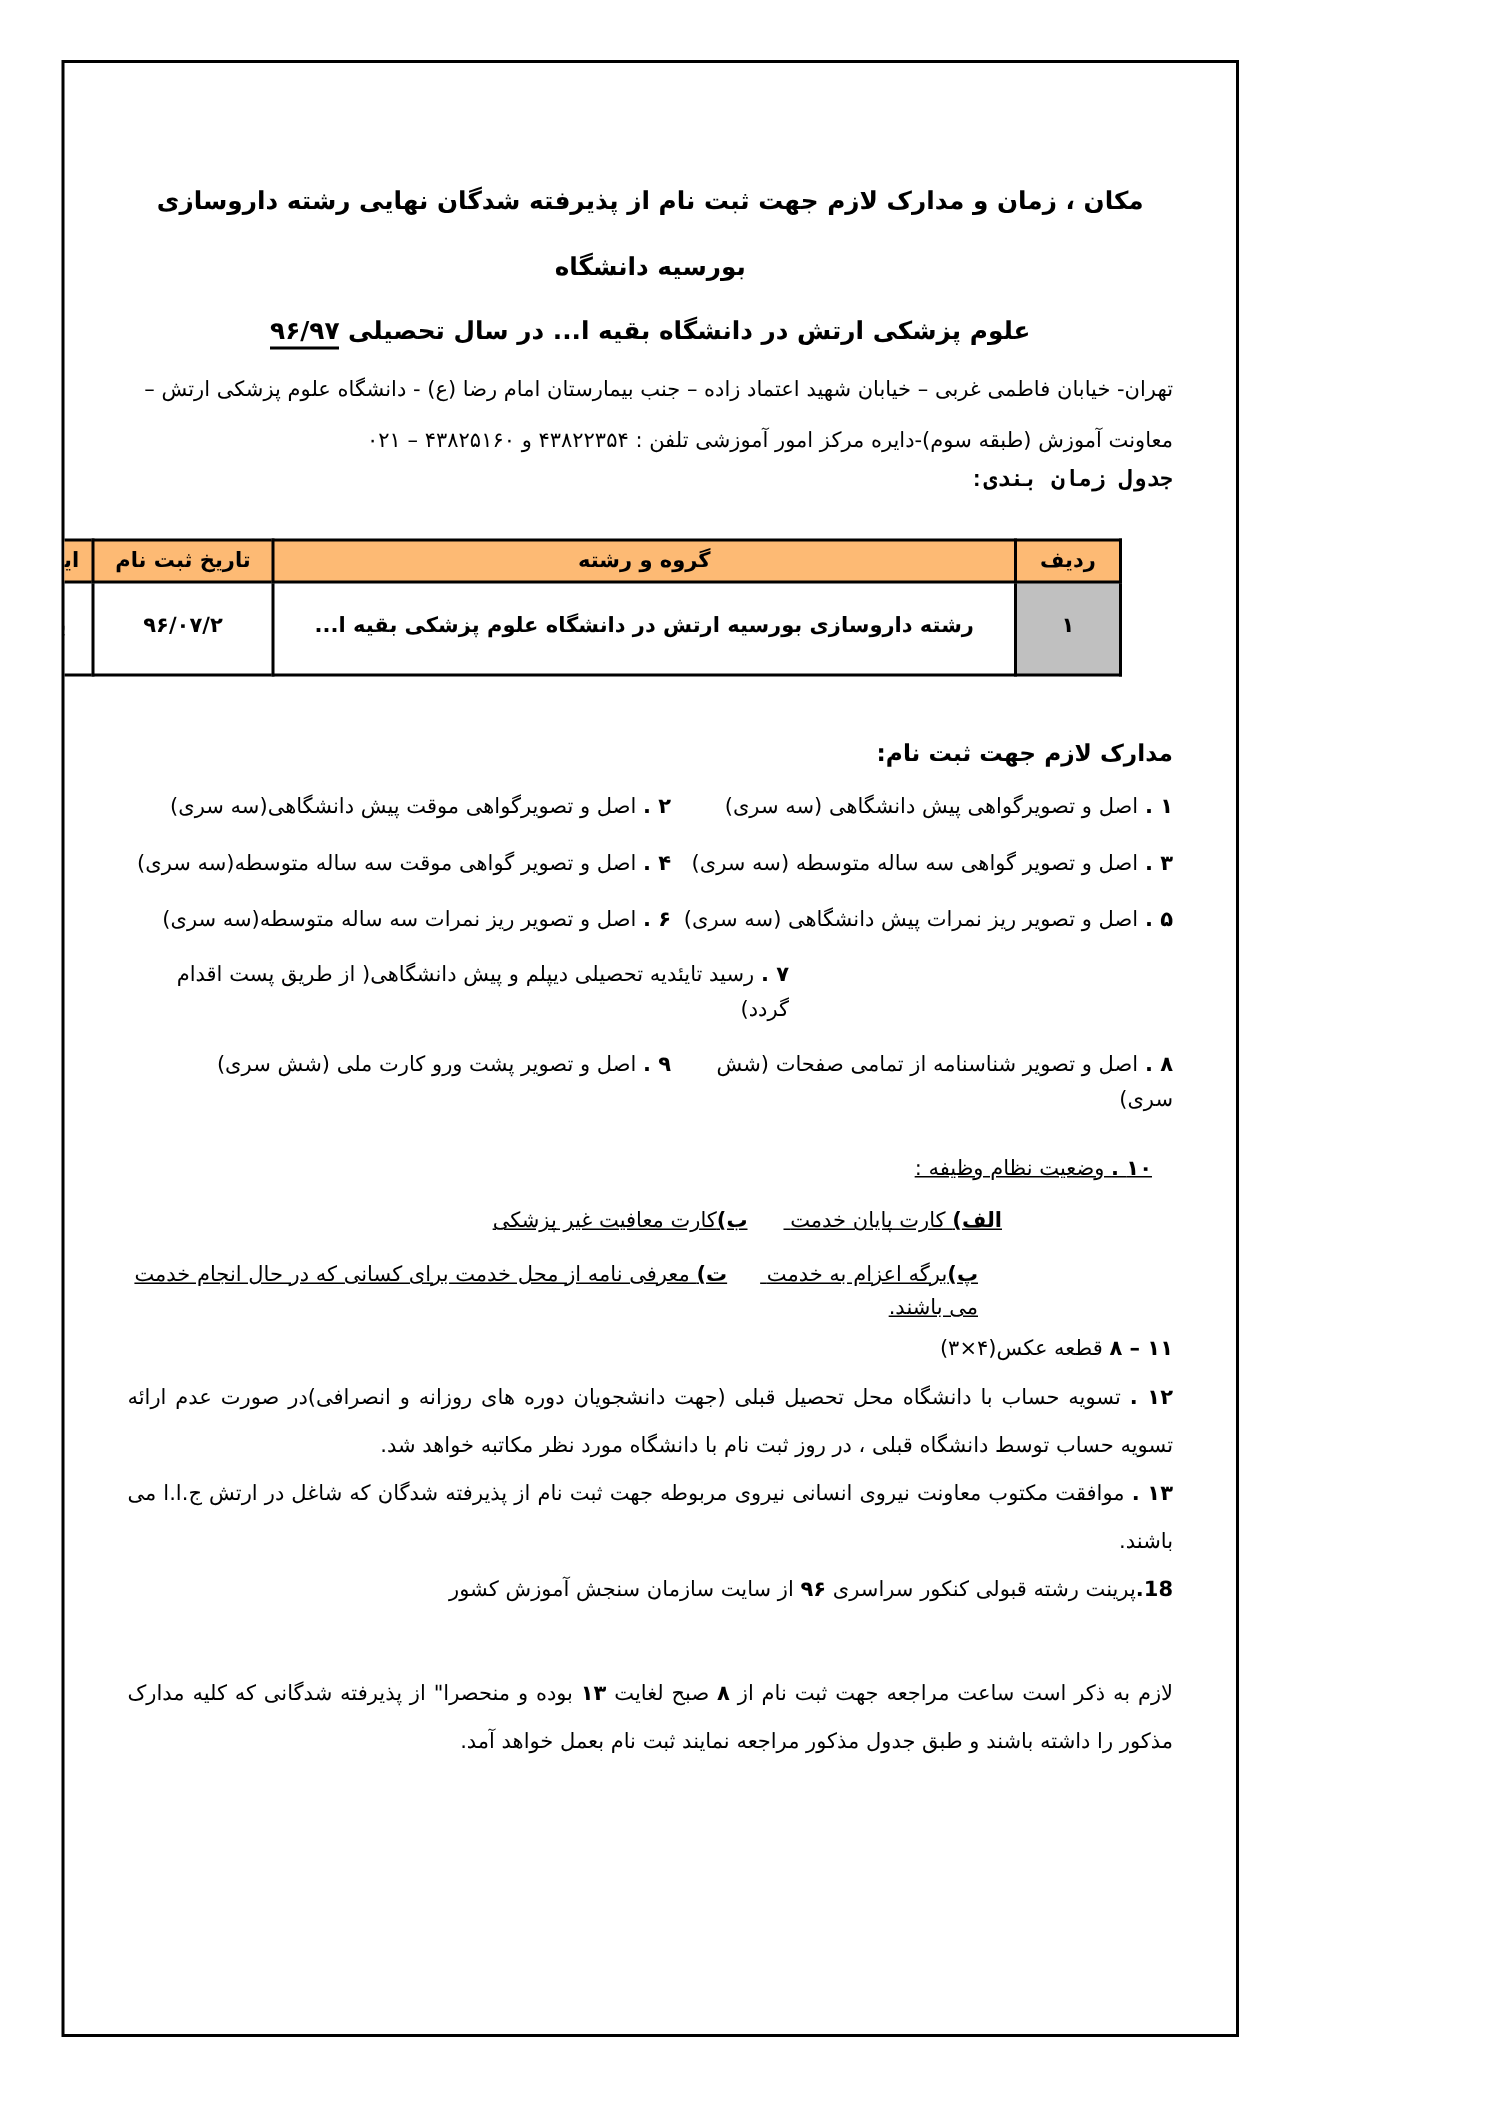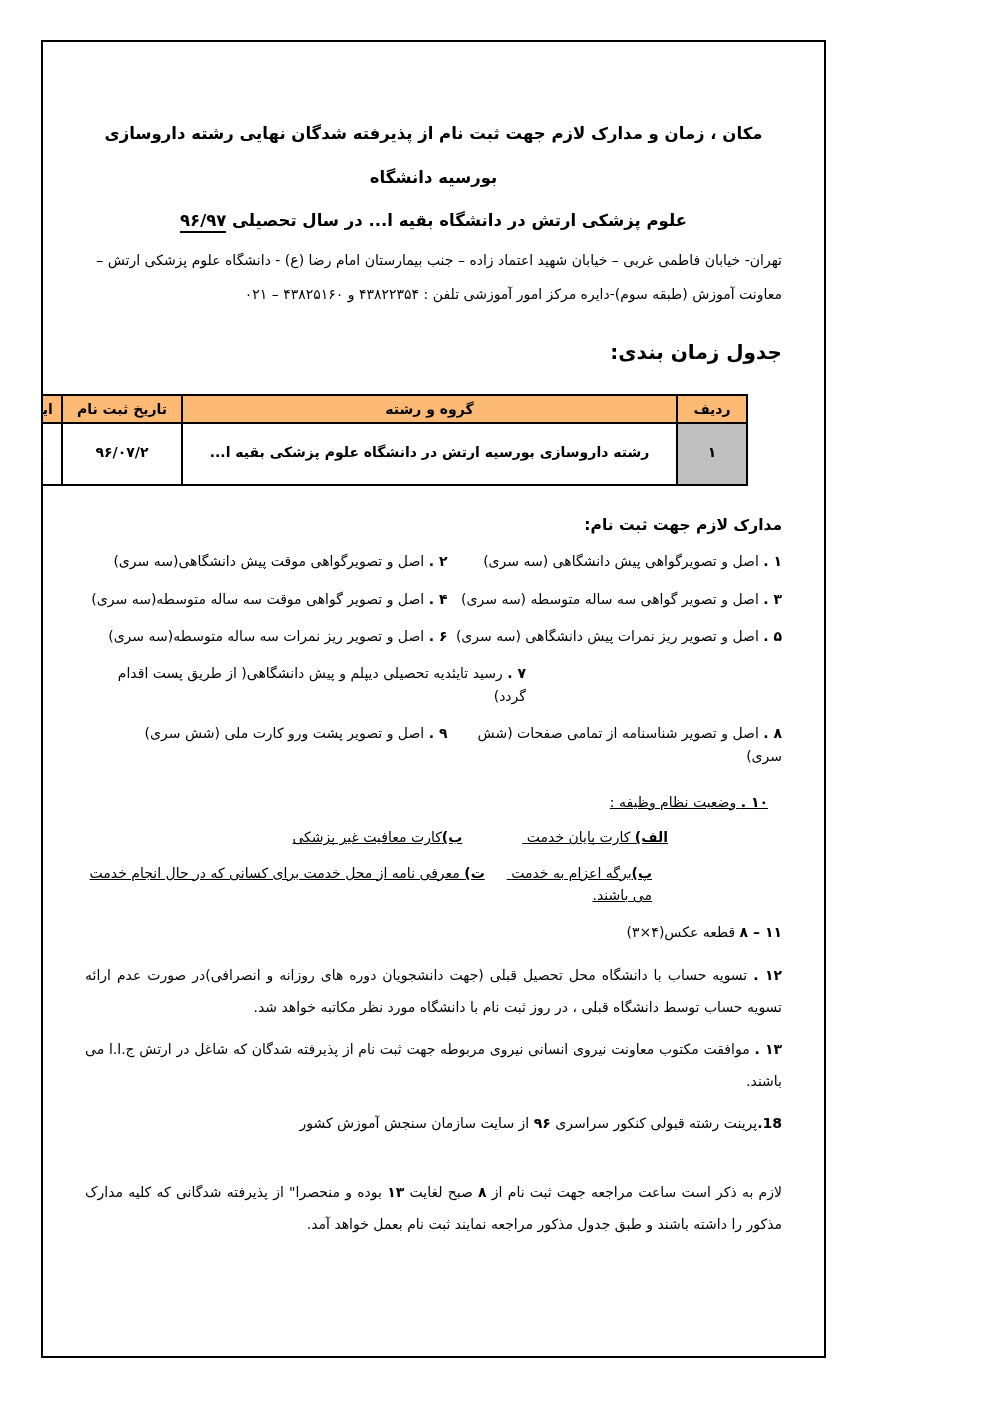--- a/index.html
+++ b/index.html
@@ -13,54 +13,54 @@
     border:2px solid #000;box-sizing:border-box;
     padding:0 42px;overflow:hidden;
   }
   
   .title{margin-top:70px;text-align:center;font-weight:bold;font-size:16.5px;line-height:2.65;}
   .year{border-bottom:2px solid #000;padding-bottom:1px;}
   
   .loc-heading{font-size:15.5px;font-weight:bold;margin-top:10px;}
   .addr{font-size:14px;line-height:2.25;margin-top:2px;}
   
-  .sched-heading{font-size:20px;font-weight:bold;margin-top:30px;}
+  .sched-heading{font-size:15px;font-weight:bold;font-family:Liberation Mono, monospace;}
   table.schedule{
     border-collapse:collapse;margin-top:30px;margin-right:34px;
     table-layout:fixed;width:768px;
   }
   table.schedule th,table.schedule td{
     border:2px solid #000;font-size:14px;box-sizing:border-box;
   }
   table.schedule th{background:#fdba74;height:28px;font-weight:bold;padding:2px 6px;}
   table.schedule td{height:62px;vertical-align:top;padding:20px 6px;text-align:center;font-weight:bold;}
   td.row-num{background:#c0c0c0;}
   .col-rownum{width:70px;}
   .col-group{width:495px;}
   .col-date{width:120px;}
   .col-day{width:83px;}
   
-  .docs-heading{font-size:15.5px;font-weight:bold;margin-top:30px;}
+  .docs-heading{font-size:15.5px;font-weight:bold;margin-top:42px;}
   .docs{margin-top:16px;font-size:14px;}
   .doc-row{margin-bottom:15px;line-height:1.6;}
   .doc-row.pair{display:flex;}
   .doc-item.right{flex:0 0 48%;}
   .doc-item.left{flex:1 1 auto;}
   .doc-row.single{padding-right:256px;}
   .num{font-weight:bold;}
   
   .mil{margin-top:24px;font-size:14px;text-decoration:underline;}
   .mil-heading{padding-right:14px;line-height:1.6;}
   .opt-row{line-height:1.6;margin-top:13px;}
   .opt-row-1{padding-right:114px;}
   .opt-row-2{padding-right:130px;}
-  .opt-gap-1{margin-right:60px;}
+  .opt-gap-1{margin-right:24px;}
   .opt-gap-2{margin-right:22px;}
   
-  .long-item{font-size:14px;line-height:2.3;margin-top:10px;text-align:justify;}
+  .long-item{font-size:14px;line-height:2.3;text-align:justify;}
   .long-item.first{}
   
   .note{margin-top:36px;font-size:14px;line-height:2.35;text-align:justify;}
 </style>
 </head>
 <body>
 
 <div class="page-border">
 
   <div class="title">

